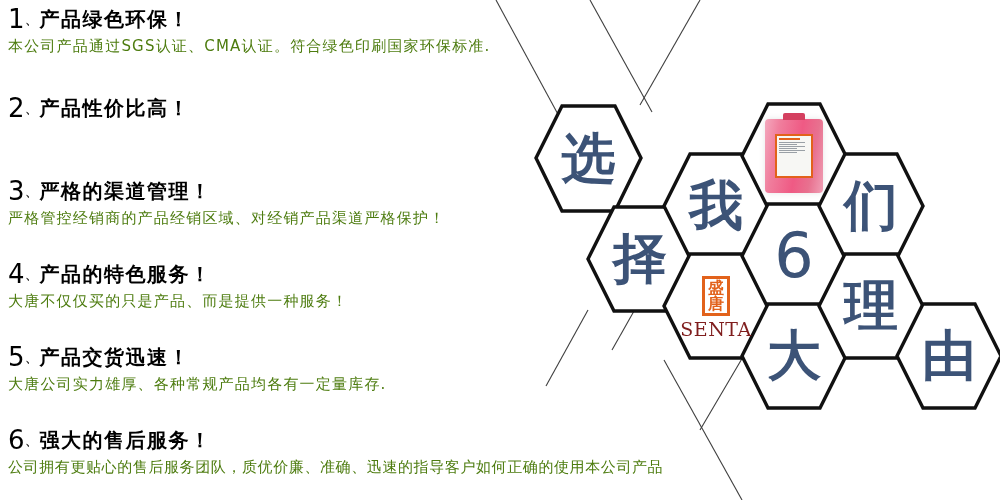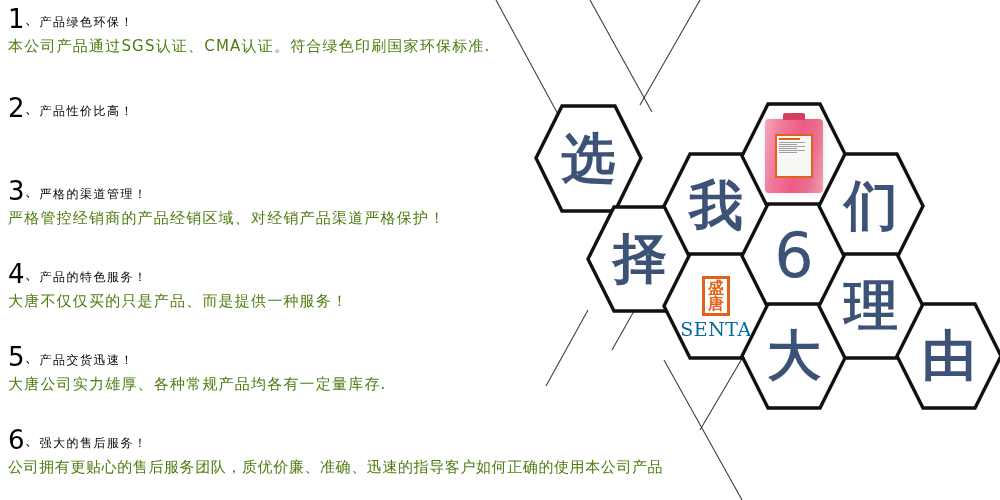--- a/index.html
+++ b/index.html
@@ -12,21 +12,21 @@
   
   .reasons{position:absolute;left:8px;top:0;width:700px;height:500px;}
   .reason{position:absolute;left:0;width:700px;}
   .r-head{white-space:nowrap;line-height:1;color:#000;}
   .r-num{
     font-size:26px;font-weight:400;letter-spacing:0;
     font-family:"DejaVu Sans","Liberation Sans",sans-serif;
     vertical-align:-2px;
   }
   .r-dun{font-size:15px;vertical-align:2px;}
-  .r-title{font-size:12px;letter-spacing:1.5px;font-weight:400;}
+  .r-title{font-size:20px;letter-spacing:1.5px;font-weight:700;}
   .r-body{
     margin-top:6px;font-size:15px;letter-spacing:1.2px;color:#4d7c0f;
     white-space:nowrap;line-height:1.15;
   }
   .r-body.tight{letter-spacing:0.6px;}
 
   
   .bg-lines{position:absolute;left:0;top:0;width:1000px;height:500px;}
 
   
@@ -48,21 +48,21 @@
   .logo-box{position:relative;z-index:3;text-align:center;transform:translateY(2px);}
   .logo-seal{
     width:28px;height:40px;margin:0 auto;
     border:3px solid #e2621b;box-sizing:border-box;
     color:#e2621b;font-size:16px;line-height:16px;font-weight:700;
     display:flex;flex-direction:column;align-items:center;justify-content:center;
     letter-spacing:0;
   }
   .logo-seal span{display:block;}
   .logo-word{
-    margin-top:2px;color:#0369a1;font-size:19px;letter-spacing:0.5px;
+    margin-top:2px;color:#7f1d1d;font-size:19px;letter-spacing:0.5px;
     font-family:"DejaVu Serif","Liberation Serif",serif;font-weight:400;
   }
 
   
   .bottle{
     position:relative;z-index:3;
     width:58px;height:74px;border-radius:4px;
     background:linear-gradient(100deg,#f4a8bd 0%,#f07e9d 22%,#ef5a84 55%,#e8718f 78%,#f0a0b6 100%);
     box-shadow:0 0 6px rgba(0,0,0,.10);
     display:flex;align-items:center;justify-content:center;

